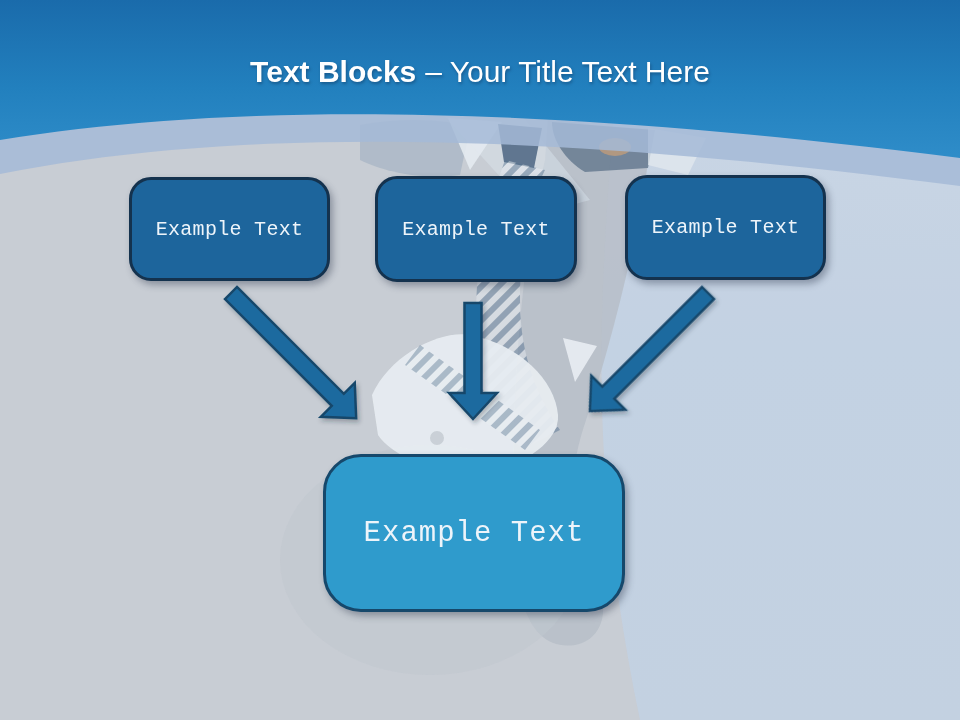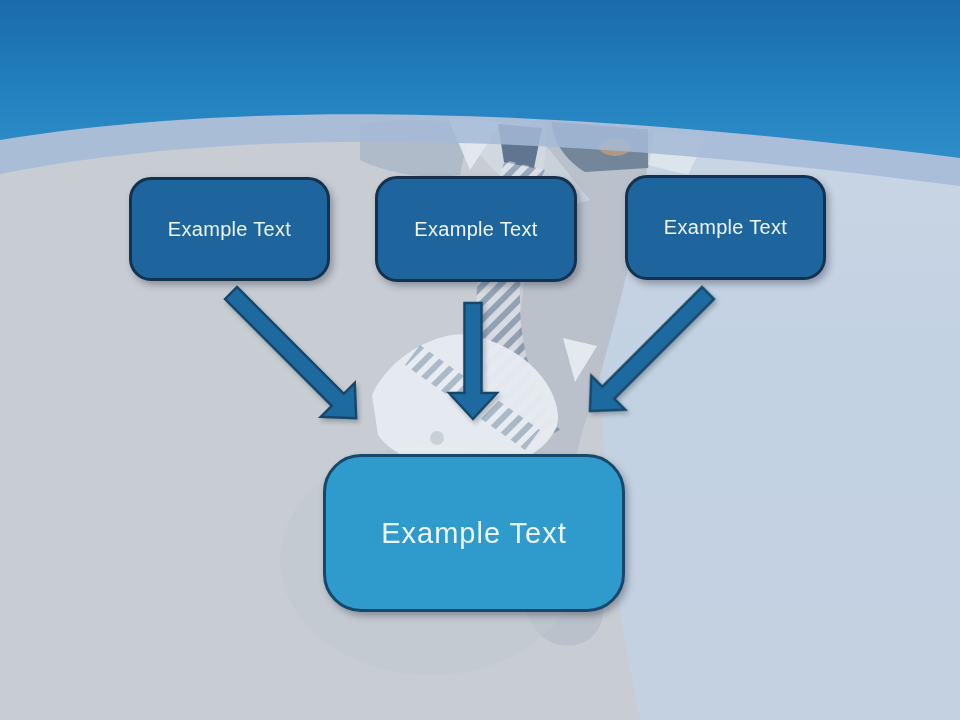--- a/index.html
+++ b/index.html
@@ -17,21 +17,21 @@
   }
   .title .t-bold{font-weight:bold;}
   .title .t-light{font-weight:normal;margin-left:9px;}
   .block{
     position:absolute;box-sizing:border-box;
     background:var(--block_fill,#1D659C);
     border:3px solid var(--block_border,#14324E);
     border-radius:22px;
     box-shadow:3px 4px 7px rgba(40,50,70,.38);
     display:flex;align-items:center;justify-content:center;
-    color:var(--block_text,#EDF4FA);font-size:20px;letter-spacing:.3px;
+    color:var(--block_text,#EDF4FA);font-size:20px;letter-spacing:.3px;font-family:Liberation Mono, monospace;
   }
   .block.b1{left:129px;top:177px;width:201px;height:104px;}
   .block.b2{left:375px;top:176px;width:202px;height:106px;}
   .block.b3{left:625px;top:175px;width:201px;height:105px;}
   .block.result{
     left:323px;top:454px;width:302px;height:158px;
     background:var(--result_fill,#2F9BCC);
     border:3px solid var(--result_border,#16486B);
     border-radius:38px;
     font-size:29px;letter-spacing:1px;
@@ -91,20 +91,23 @@
       <path d="M420,345 L540,430 L525,450 L405,365 Z" fill="url(#tiePattern)" opacity="0.4"></path>
       <circle cx="437" cy="438" r="7" fill="#C6CDD5" opacity="0.9"></circle>
       <polygon points="563,338 597,346 575,382" fill="#EFF3F8" opacity="0.9"></polygon>
     </g>
 
     <path d="M0,174 C220,130 520,128 960,186 L960,0 L0,0 Z" fill="#A4BAD7" opacity="0.85"></path>
 
     <path d="M0,140 C220,104 520,102 960,158 L960,0 L0,0 Z" fill="url(#hdr)"></path>
   </svg>
 
+  <div class="title">
+    <span class="t-bold">Text Blocks</span><span class="t-light">– Your Title Text Here</span>
+  </div>
 
   <div class="block b1">
     <span>Example Text</span>
   </div>
   <div class="block b2">
     <span>Example Text</span>
   </div>
   <div class="block b3">
     <span>Example Text</span>
   </div>

